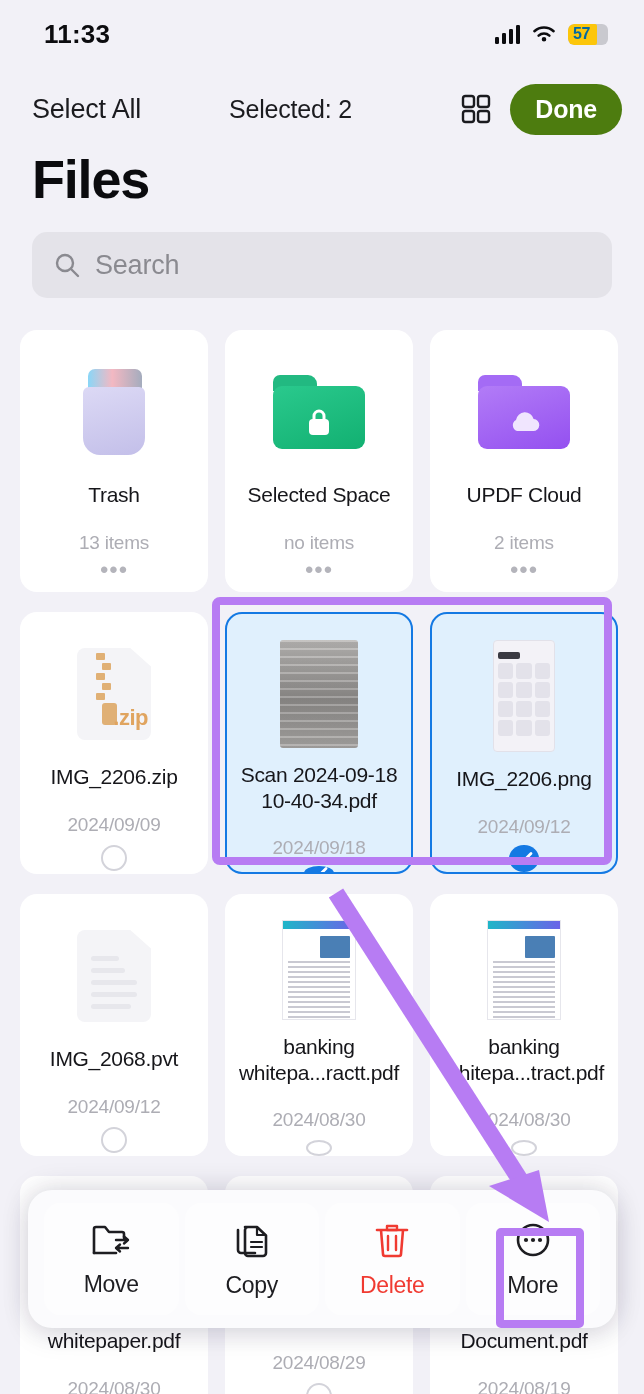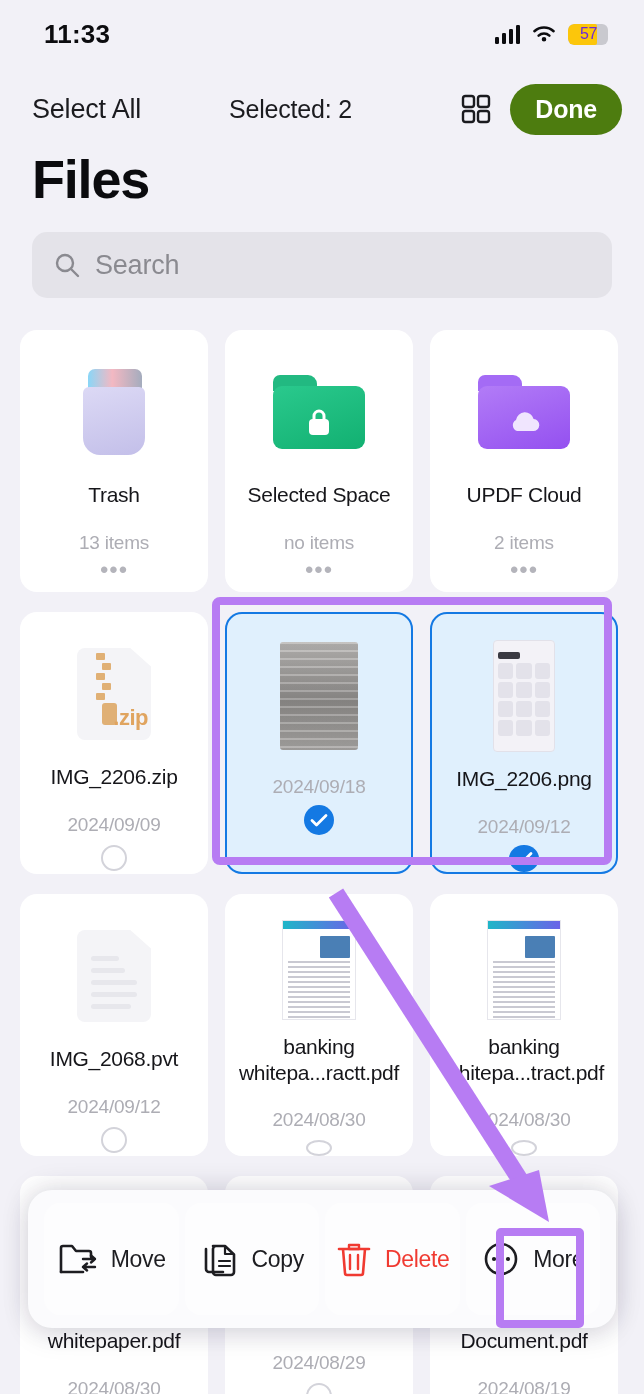--- a/index.html
+++ b/index.html
@@ -31,22 +31,22 @@
   }
   .battery::after {
     content: ""; position: absolute; right: -4.5px; top: 6px;
     width: 3.5px; height: 9px; background: #c2c2c8; border-radius: 0 2px 2px 0;
   }
   .battery .fill {
     position: absolute; left: 0; top: 0; bottom: 0; width: 29px;
     background: #fcc60b; border-radius: 6px 2px 2px 6px;
   }
   .battery .lvl {
-    position: relative; z-index: 2; font-size: 16px; font-weight: 400;
-    color: #6d28d9; padding-left: 12px; letter-spacing: -.3px;
+    position: relative; z-index: 2; font-size: 16px; font-weight: 700;
+    color: #0369a1; padding-left: 5px; letter-spacing: -.3px;
   }
 
   
   .selbar {
     position: absolute; top: 78px; left: 0; right: 0; height: 62px;
     display: flex; align-items: center; padding: 0 22px 0 32px;
   }
   .select-all { font-size: 27px; color: #1b1b1f; letter-spacing: -.2px; }
   .selected-count { font-size: 25px; color: #1b1b1f; margin-left: 88px; letter-spacing: -.2px; }
   .grid-toggle { margin-left: auto; margin-right: 18px; display: block; }
@@ -195,21 +195,21 @@
 
   
   .toolbar {
     position: absolute; left: 28px; right: 28px; bottom: 66px; height: 138px;
     background: #fbfbfd; border-radius: 24px;
     box-shadow: 0 -2px 28px rgba(30,20,60,.14), 0 8px 28px rgba(30,20,60,.10);
     display: flex; align-items: center; padding: 12px 16px; gap: 6px;
   }
   .tool {
     flex: 1; height: 112px; border-radius: 16px; background: #fdfdfe;
-    display: flex; align-items: center; justify-content: center; gap: 12px;
+    display: flex; flex-direction: column; align-items: center; justify-content: center; gap: 12px;
   }
   .tool-label { font-size: 23px; color: #1d1d21; letter-spacing: -.3px; }
   .tool.danger .tool-label { color: #f03a31; }
 </style>
 </head>
 <body>
 
 <div class="phone">
 
   <div class="statusbar">
@@ -318,20 +318,21 @@
       </div>
       <div class="card-name">IMG_2206.zip</div>
       <div class="card-sub">2024/09/09</div>
       <div class="radio"></div>
     </div>
 
     <div class="card sel">
       <div class="thumb-wrap">
         <div class="tnote"></div>
       </div>
+      <div class="card-name">Scan 2024-09-18 10-40-34.pdf</div>
       <div class="card-sub">2024/09/18</div>
       <div class="check">
         <svg width="18" height="14" viewBox="0 0 18 14">
             <path d="M2 7.5l4.5 4.5L16 2.5" stroke="#fff" stroke-width="2.8" fill="none" stroke-linecap="round" stroke-linejoin="round"></path>
           </svg>
       </div>
     </div>
 
     <div class="card sel">
       <div class="thumb-wrap">

